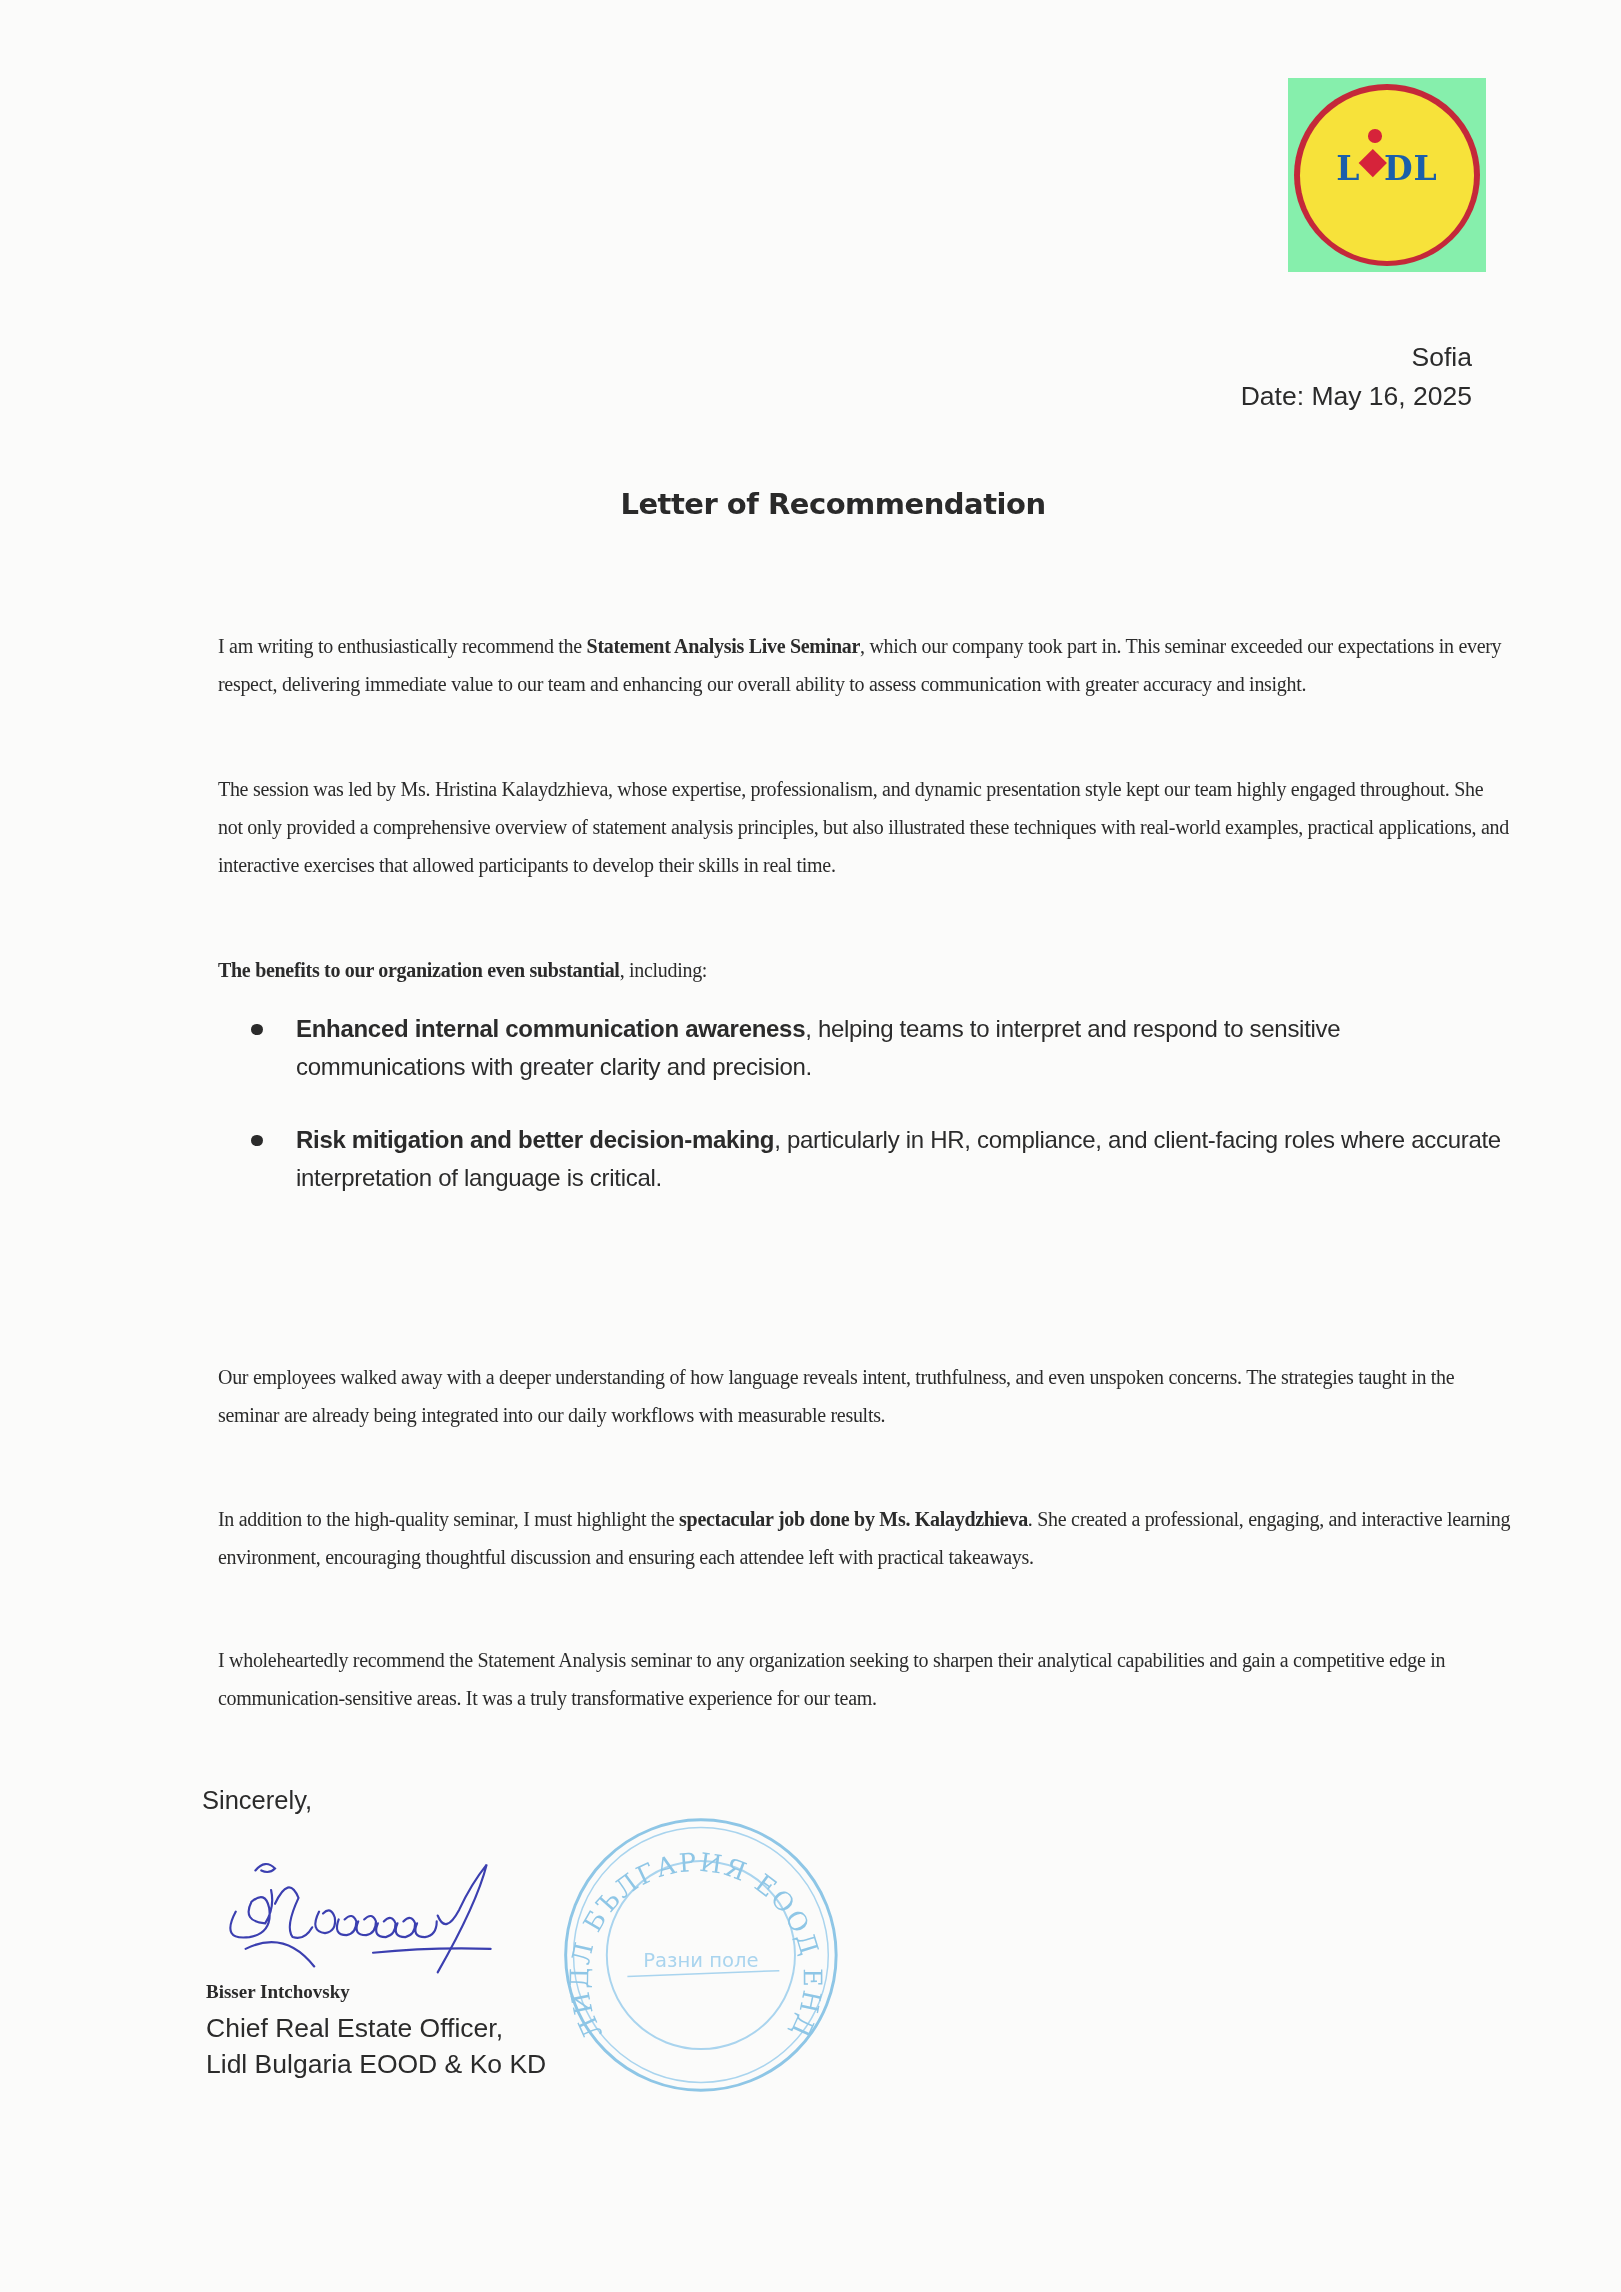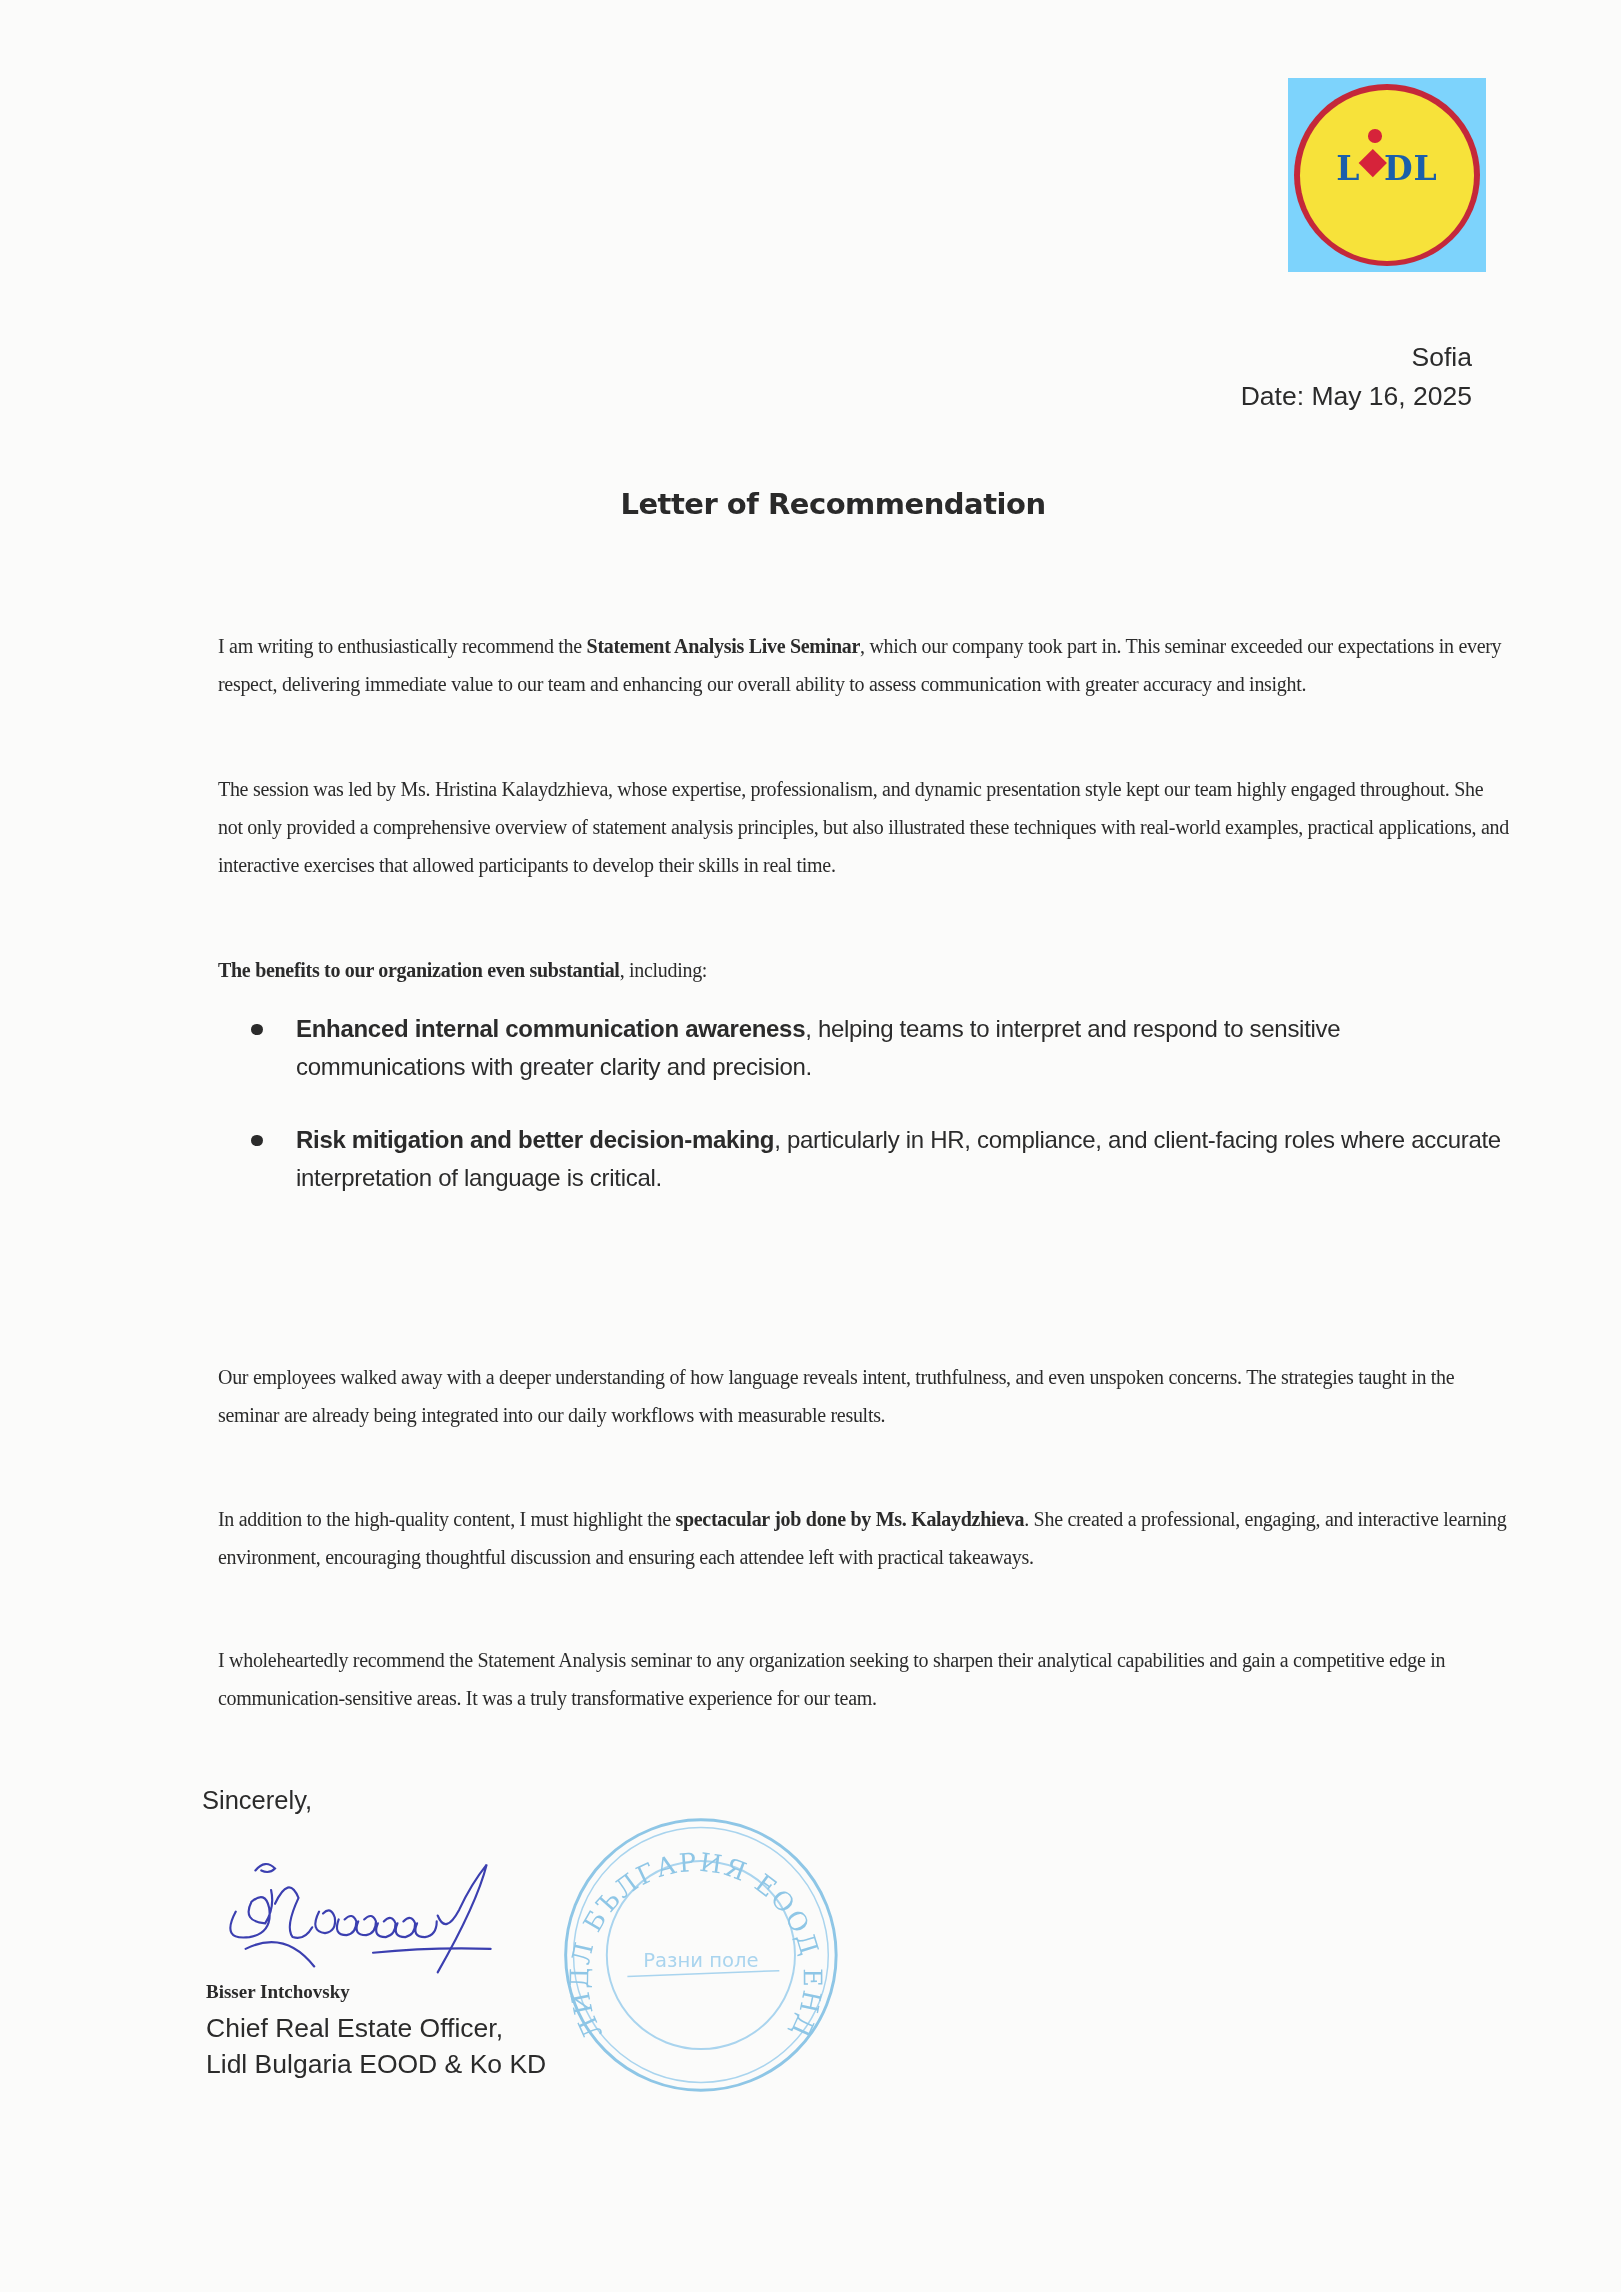--- a/index.html
+++ b/index.html
@@ -4,21 +4,21 @@
 <style>
   html, body { margin: 0; padding: 0; }
   body {
     width: 1621px; height: 2293px;
     background: #fbfbfa;
     position: relative; overflow: hidden;
     font-family: "DejaVu Sans Condensed", "Liberation Sans Narrow", "Liberation Sans", sans-serif;
     color: #2b2b2b;
   }
   .page { position: absolute; inset: 0; }
-  .logo { position: absolute; left: 1288px; top: 78px; width: 198px; height: 194px; background: #7dd3fc; }
+  .logo { position: absolute; left: 1288px; top: 78px; width: 198px; height: 194px; background: #86efac; }
   .logo .circle { position: absolute; left: 5.9px; top: 5.9px; width: 186px; height: 182px; border-radius: 50%; background: #c4283a; }
   .logo .inner { position: absolute; left: 11.8px; top: 11.8px; width: 174px; height: 171px; border-radius: 50%; background: #f7e23a; }
   .logo .wm { position: absolute; left: 0; right: 0; top: 71px; text-align: center;
     font-family: "DejaVu Serif", serif; font-weight: bold; font-size: 33px; color: #1b5faa; letter-spacing: 1px; }
   .logo .wm .i { display: inline-block; width: 23.5px; position: relative; }
   .logo .dot { position: absolute; left: 7.8px; top: -19.6px; width: 13.7px; height: 13.7px; border-radius: 50%; background: #d6233a; }
   .logo .dia { position: absolute; left: 2.9px; top: 3.9px; width: 19.6px; height: 19.6px; background: #d6233a; transform: rotate(45deg); }
   .place { position: absolute; right: 149px; top: 338px; text-align: right; font-size: 26.5px; line-height: 39px; font-family: "Liberation Sans", sans-serif; }
   .title { position: absolute; left: 0; width: 1666px; top: 487px; text-align: center;
     font-family: "DejaVu Sans", sans-serif; font-weight: bold; font-size: 29px; color: #2a2a2a; letter-spacing: -0.5px; }
@@ -67,21 +67,21 @@
   </div>
 
   <ul class="bullets">
     <li><span class="dotb"></span><b>Enhanced internal communication awareness</b><span>, helping teams to interpret and respond to sensitive communications with greater clarity and precision.</span></li>
     <li><span class="dotb"></span><b>Risk mitigation and better decision-making</b><span>, particularly in HR, compliance, and client-facing roles where accurate interpretation of language is critical.</span></li>
   </ul>
 
   <div class="para" style="top:1358px">Our employees walked away with a deeper understanding of how language reveals intent, truthfulness, and even unspoken concerns. The strategies taught in the seminar are already being integrated into our daily workflows with measurable results.</div>
 
   <div class="para" style="top:1500px">
-    <span>In addition to the high-quality content, I must highlight the </span><b>spectacular job done by Ms. Kalaydzhieva</b><span>. She created a professional, engaging, and interactive learning environment, encouraging thoughtful discussion and ensuring each attendee left with practical takeaways.</span>
+    <span>In addition to the high-quality seminar, I must highlight the </span><b>spectacular job done by Ms. Kalaydzhieva</b><span>. She created a professional, engaging, and interactive learning environment, encouraging thoughtful discussion and ensuring each attendee left with practical takeaways.</span>
   </div>
 
   <div class="para" style="top:1641px">I wholeheartedly recommend the Statement Analysis seminar to any organization seeking to sharpen their analytical capabilities and gain a competitive edge in communication-sensitive areas. It was a truly transformative experience for our team.</div>
 
   <div class="sincerely">Sincerely,</div>
 
   <svg class="stamp" viewBox="0 0 310 300">
     <defs>
       <path id="ringpath" d="M 60 230 A 110 110 0 1 1 250 230"></path>
     </defs>

